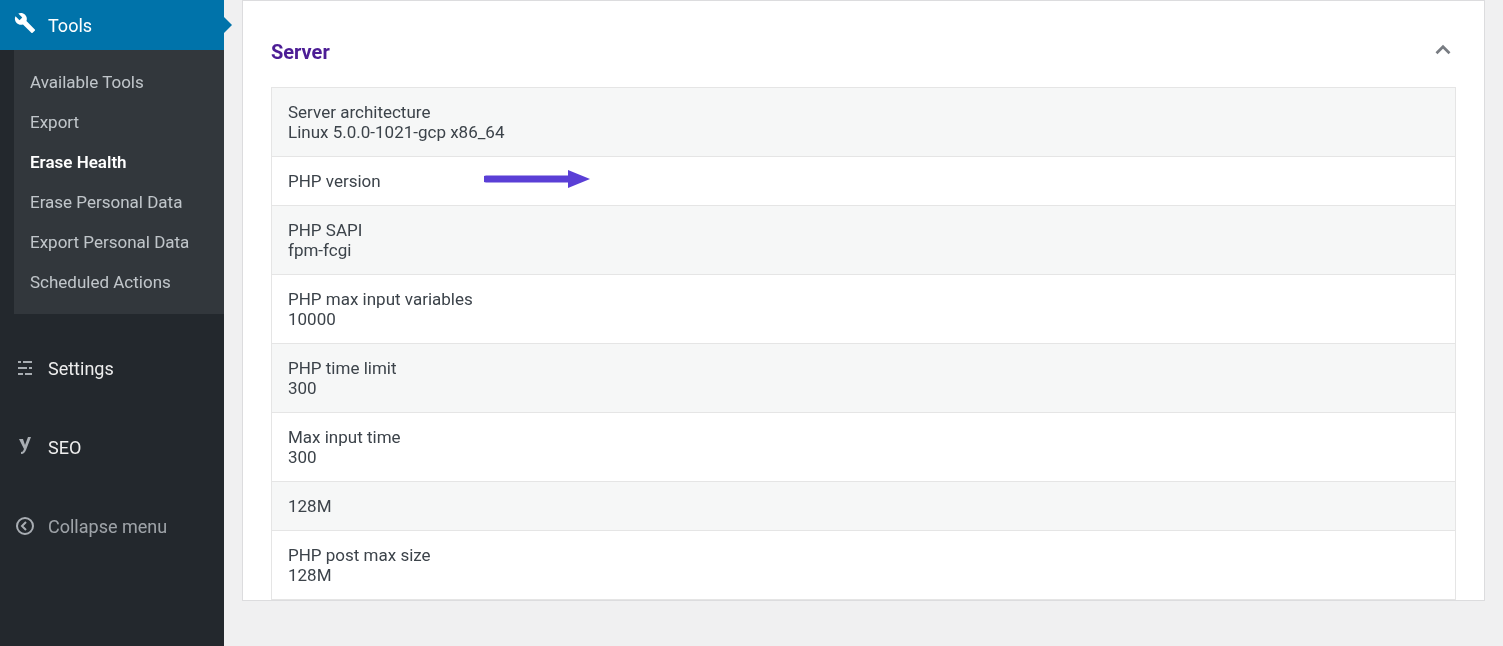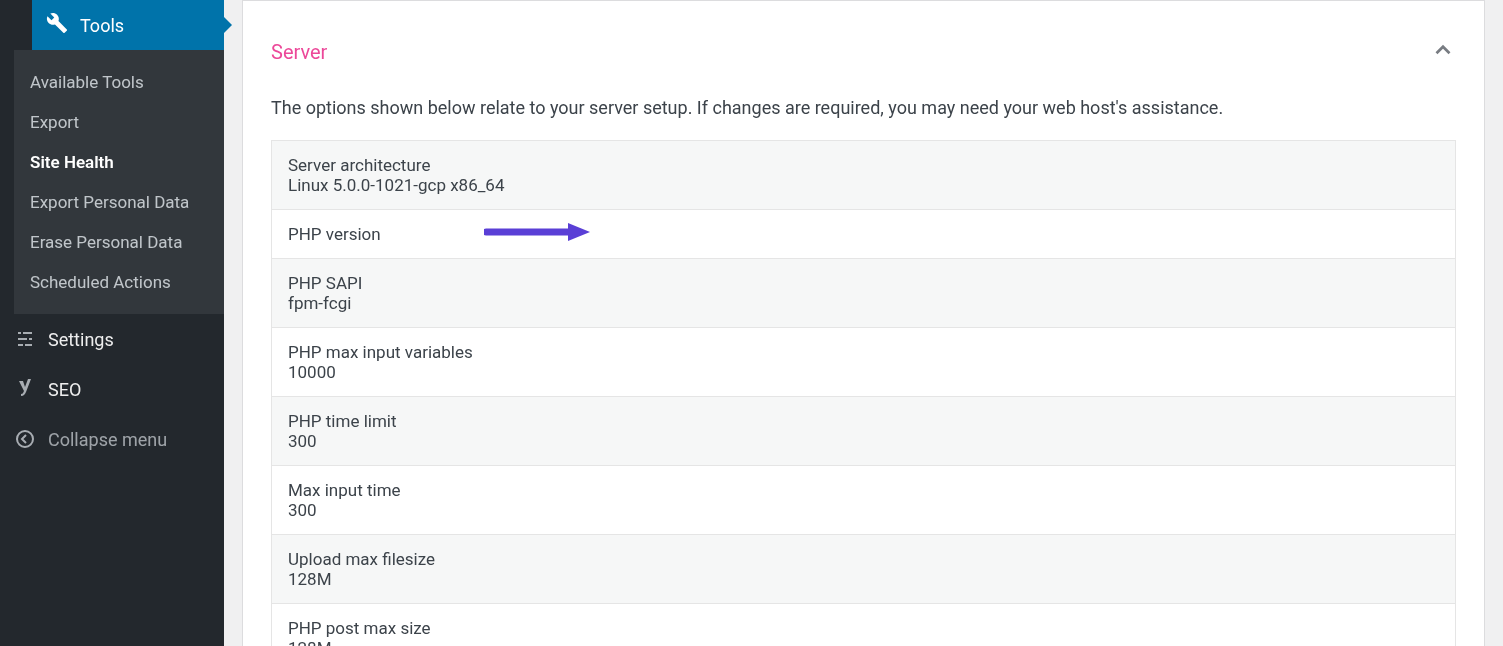--- a/index.html
+++ b/index.html
@@ -24,21 +24,20 @@
     }
     .sidebar-section-header {
       display: flex;
       align-items: center;
       gap: 12px;
       padding: 12px 14px;
       background: #0073aa;
       color: #fff;
       font-weight: 400;
       position: relative;
-      margin-left: 32px;
     }
     .sidebar-section-header::after {
       content: "";
       position: absolute;
       right: -8px;
       top: 50%;
       transform: translateY(-50%);
       width: 0;
       height: 0;
       border-top: 10px solid transparent;
@@ -61,20 +60,21 @@
       margin-left: 14px;
     }
     .sidebar-main-item {
       display: flex;
       align-items: center;
       gap: 12px;
       padding: 14px 14px;
       color: #eee;
       cursor: pointer;
       font-size: 18px;
+      margin-top: 29px;
     }
     .sidebar-main-item .icon {
       width: 22px;
       height: 22px;
       display: inline-flex;
       align-items: center;
       justify-content: center;
       color: rgba(240,245,250,0.65);
     }
     .sidebar-main-item.collapse {
@@ -93,22 +93,22 @@
       padding: 24px 0 0 0;
     }
     .panel-header {
       display: flex;
       align-items: center;
       justify-content: space-between;
       padding: 12px 28px 20px 28px;
     }
     .panel-title {
       font-size: 20px;
-      font-weight: 400;
-      color: #ec4899;
+      font-weight: 700;
+      color: #4c1d95;
     }
     .chevron {
       color: #787c82;
     }
     .panel-desc {
       padding: 10px 28px 22px 28px;
       font-size: 18px;
       color: #3c434a;
     }
     .info-table {
@@ -152,23 +152,23 @@
       <svg width="22" height="22" viewBox="0 0 24 24" fill="currentColor">
           <path d="M22.7 19l-9.1-9.1c.9-2.3.4-5-1.5-6.9-2-2-5-2.4-7.4-1.3L9 6 6 9 1.6 4.7C.4 7.1.9 10.1 2.9 12.1c1.9 1.9 4.6 2.4 6.9 1.5l9.1 9.1c.4.4 1 .4 1.4 0l2.3-2.3c.5-.4.5-1.1.1-1.4z"></path>
         </svg>
     </span>
     <span>Tools</span>
   </div>
 
   <div class="submenu">
     <div class="sidebar-item"><span>Available Tools</span></div>
     <div class="sidebar-item"><span>Export</span></div>
-    <div class="sidebar-item active"><span>Site Health</span></div>
+    <div class="sidebar-item active"><span>Erase Health</span></div>
+    <div class="sidebar-item"><span>Erase Personal Data</span></div>
     <div class="sidebar-item"><span>Export Personal Data</span></div>
-    <div class="sidebar-item"><span>Erase Personal Data</span></div>
     <div class="sidebar-item"><span>Scheduled Actions</span></div>
   </div>
 
   <div class="sidebar-main-item">
     <span class="icon">
       <svg width="20" height="20" viewBox="0 0 20 20" fill="currentColor">
           <path d="M3 3h3v2H3V3zm5 0h9v2H8V3zM3 9h9v2H3V9zm11 0h3v2h-3V9zM3 15h5v2H3v-2zm7 0h7v2h-7v-2z"></path>
         </svg>
     </span>
     <span>Settings</span>
@@ -197,21 +197,20 @@
 <div class="main">
   <div class="panel">
     <div class="panel-header">
       <span class="panel-title">Server</span>
       <span class="chevron">
         <svg width="26" height="26" viewBox="0 0 24 24" fill="none" stroke="currentColor" stroke-width="2.5">
             <path d="M6 15l6-6 6 6"></path>
           </svg>
       </span>
     </div>
-    <div class="panel-desc">The options shown below relate to your server setup. If changes are required, you may need your web host's assistance.</div>
     <div class="info-table">
 
     <div class="info-row">
           <div class="info-label">Server architecture</div>
           <div class="info-value">Linux 5.0.0-1021-gcp x86_64</div>
         </div>
         <div class="info-row">
           <div class="info-label">PHP version</div>
           <span class="arrow-annotation"><svg width="110" height="22" viewBox="0 0 110 22">
               <line x1="2" y1="11" x2="88" y2="11" stroke="#5a3fd6" stroke-width="7" stroke-linecap="round"></line>
@@ -228,21 +227,20 @@
         </div>
         <div class="info-row">
           <div class="info-label">PHP time limit</div>
           <div class="info-value">300</div>
         </div>
         <div class="info-row">
           <div class="info-label">Max input time</div>
           <div class="info-value">300</div>
         </div>
         <div class="info-row">
-          <div class="info-label">Upload max filesize</div>
           <div class="info-value">128M</div>
         </div>
         <div class="info-row">
           <div class="info-label">PHP post max size</div>
           <div class="info-value">128M</div>
         </div>
       </div>
   </div>
 </div>
 

